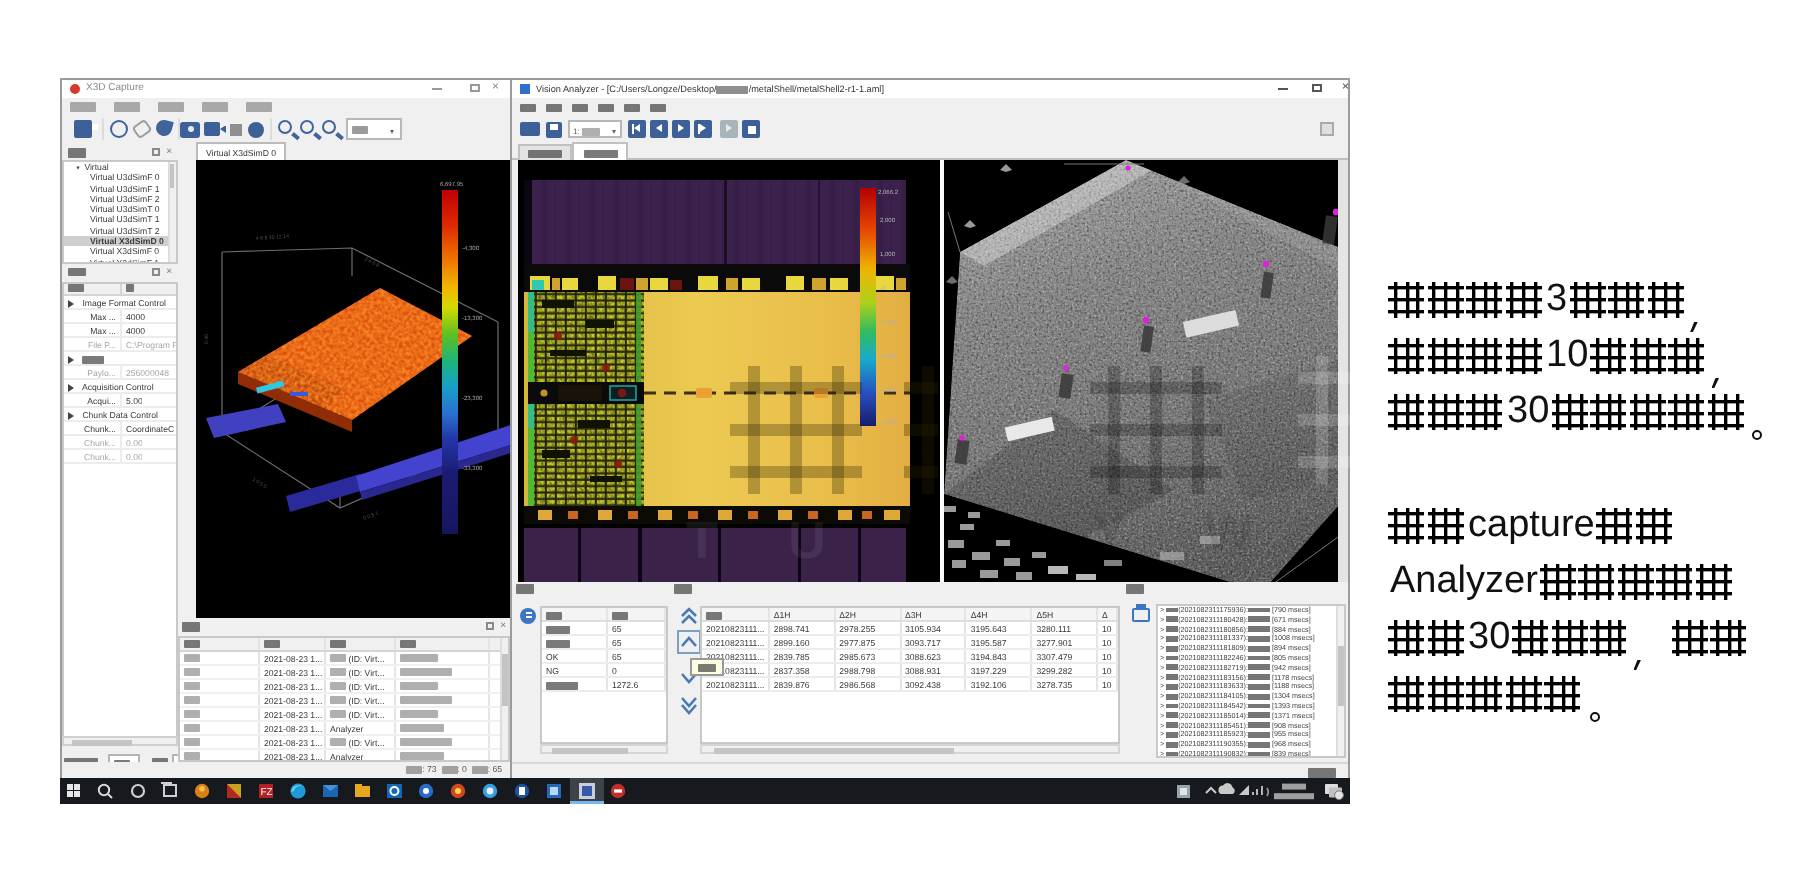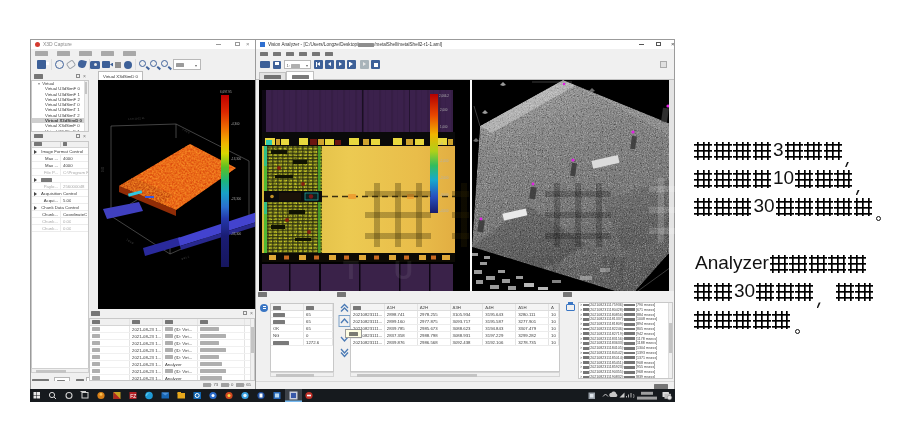--- a/index.html
+++ b/index.html
@@ -829,20 +829,21 @@
         <circle cx="639.5" cy="8.6" r="2.2" fill="#e4e4e4" stroke="#777" stroke-width="0.5"></circle>
       </g>
   </svg>
 </div>
 
 <div class="abs" id="para" style="left:694px;top:136px;font-size:19px;line-height:28.2px;color:#111">
   <div class="row"><span class="z zb"></span><span class="z zb"></span><span class="z zb"></span><span class="z zb"></span><b class="dg">3</b><span class="z zb"></span><span class="z zb"></span><span class="z zb"></span><span class="cm"></span></div>
   <div class="row"><span class="z zb"></span><span class="z zb"></span><span class="z zb"></span><span class="z zb"></span><b class="dg">10</b><span class="z zb"></span><span class="z zb"></span><span class="z zb"></span><span class="cm"></span></div>
   <div class="row"><span class="z zb"></span><span class="z zb"></span><span class="z zb"></span><b class="dg">30</b><span class="z zb"></span><span class="z zb"></span><span class="z zb"></span><span class="z zb"></span><span class="z zb"></span><span class="pd"></span></div>
   <div class="row" style="height:28.2px"></div>
+  <div class="row"><span class="z zb"></span><span class="z zb"></span><b class="dg">capture</b><span class="z zb"></span><span class="z zb"></span></div>
   <div class="row"><b class="dg">Analyzer</b><span class="z zb"></span><span class="z zb"></span><span class="z zb"></span><span class="z zb"></span><span class="z zb"></span></div>
   <div class="row"><span class="z zb"></span><span class="z zb"></span><b class="dg">30</b><span class="z zb"></span><span class="z zb"></span><span class="z zb"></span><span class="cm"></span><span style="display:inline-block;width:8px"></span><span class="z zb"></span><span class="z zb"></span></div>
   <div class="row"><span class="z zb"></span><span class="z zb"></span><span class="z zb"></span><span class="z zb"></span><span class="z zb"></span><span class="pd"></span></div>
 </div>
 <style>
 .mag{width:7px;height:7px;border:1.4px solid #41639b;border-radius:50%}
 .mag:after{content:"";position:absolute;left:5.5px;top:6px;width:3.5px;height:1.5px;background:#41639b;transform:rotate(40deg)}
 .pr{display:flex;height:7px;line-height:7px;border-bottom:1px solid #ececec}
 .pr i{font-style:normal;width:29px;min-width:29px;border-right:1px solid #ececec;text-align:right;padding-right:2px;white-space:nowrap;overflow:hidden}
 .pr b{font-weight:normal;padding-left:2px;white-space:nowrap;overflow:hidden}

